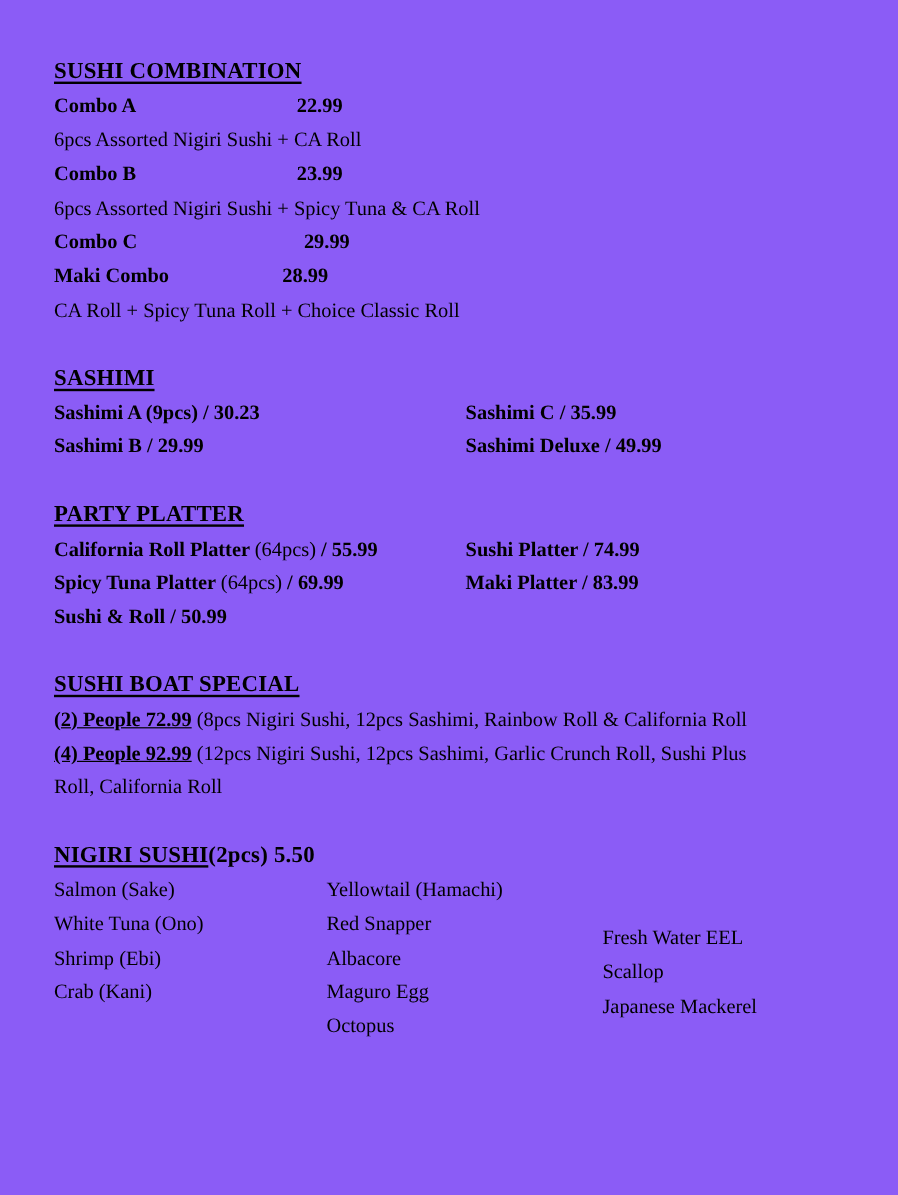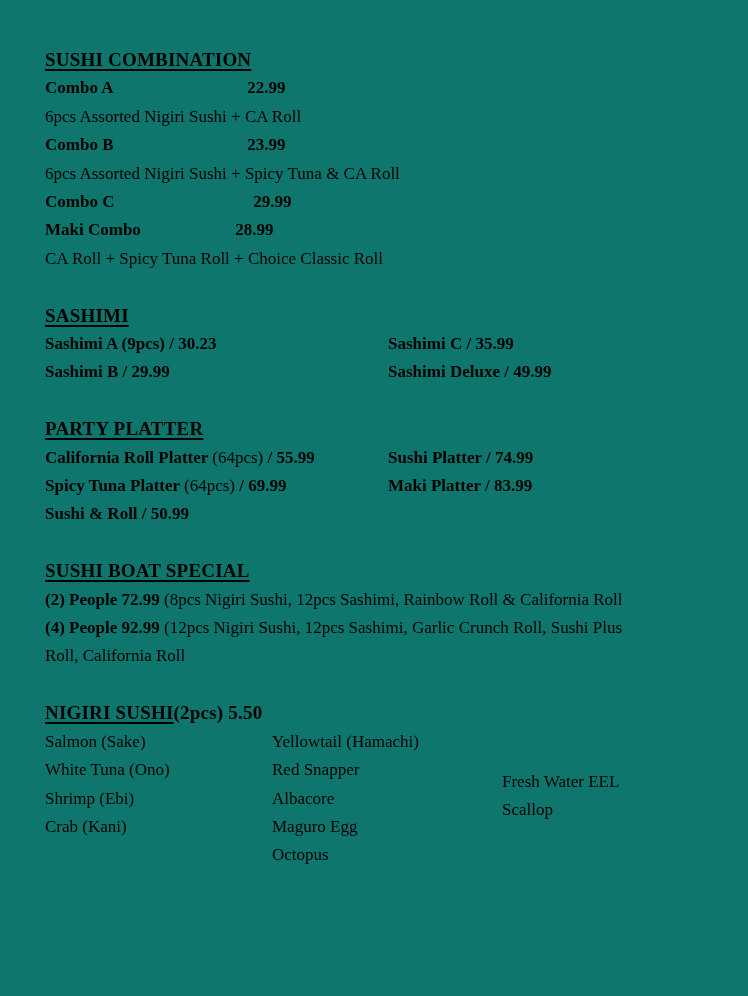--- a/index.html
+++ b/index.html
@@ -12,39 +12,39 @@
     color: #000000;
     font-size: 17px;
     line-height: 28.4px;
   }
   .page {
     position: relative;
     width: 748px;
     height: 996px;
     box-sizing: border-box;
     padding: 46px 26px 0 45px;
-    background: #0f766e;
+    background: #8b5cf6;
     overflow: hidden;
   }
   section { margin: 0; }
   section + section { margin-top: 28.4px; }
   .heading {
     margin: 0;
     font-size: 19px;
     font-weight: bold;
     line-height: 28.4px;
     letter-spacing: 0.2px;
   }
   .heading .u,
   .heading.u-all {
     text-decoration: underline;
     text-decoration-thickness: 2px;
     text-underline-offset: 3px;
   }
-  .bold { font-weight: bold; }
+  .bold { font-weight: bold; text-decoration: underline; }
   
   .combo-name {
     display: inline-block;
     font-weight: bold;
     width: 198px;
   }
   .combo-list .combo:nth-child(3) .combo-name { width: 204px; }
   .combo-list .combo:nth-child(4) .combo-name { width: 186px; }
   .combo-price { font-weight: bold; text-align: right; }
   .desc { font-weight: normal; }
@@ -151,17 +151,18 @@
       <div class="ncol-2">
         <div class="nigiri-item">Yellowtail (Hamachi)</div>
         <div class="nigiri-item">Red Snapper</div>
         <div class="nigiri-item">Albacore</div>
         <div class="nigiri-item">Maguro Egg</div>
         <div class="nigiri-item">Octopus</div>
       </div>
       <div class="ncol-3">
         <div class="nigiri-item">Fresh Water EEL</div>
         <div class="nigiri-item">Scallop</div>
+        <div class="nigiri-item">Japanese Mackerel</div>
       </div>
     </div>
   </section>
 
 </div>
 
 </body></html>

